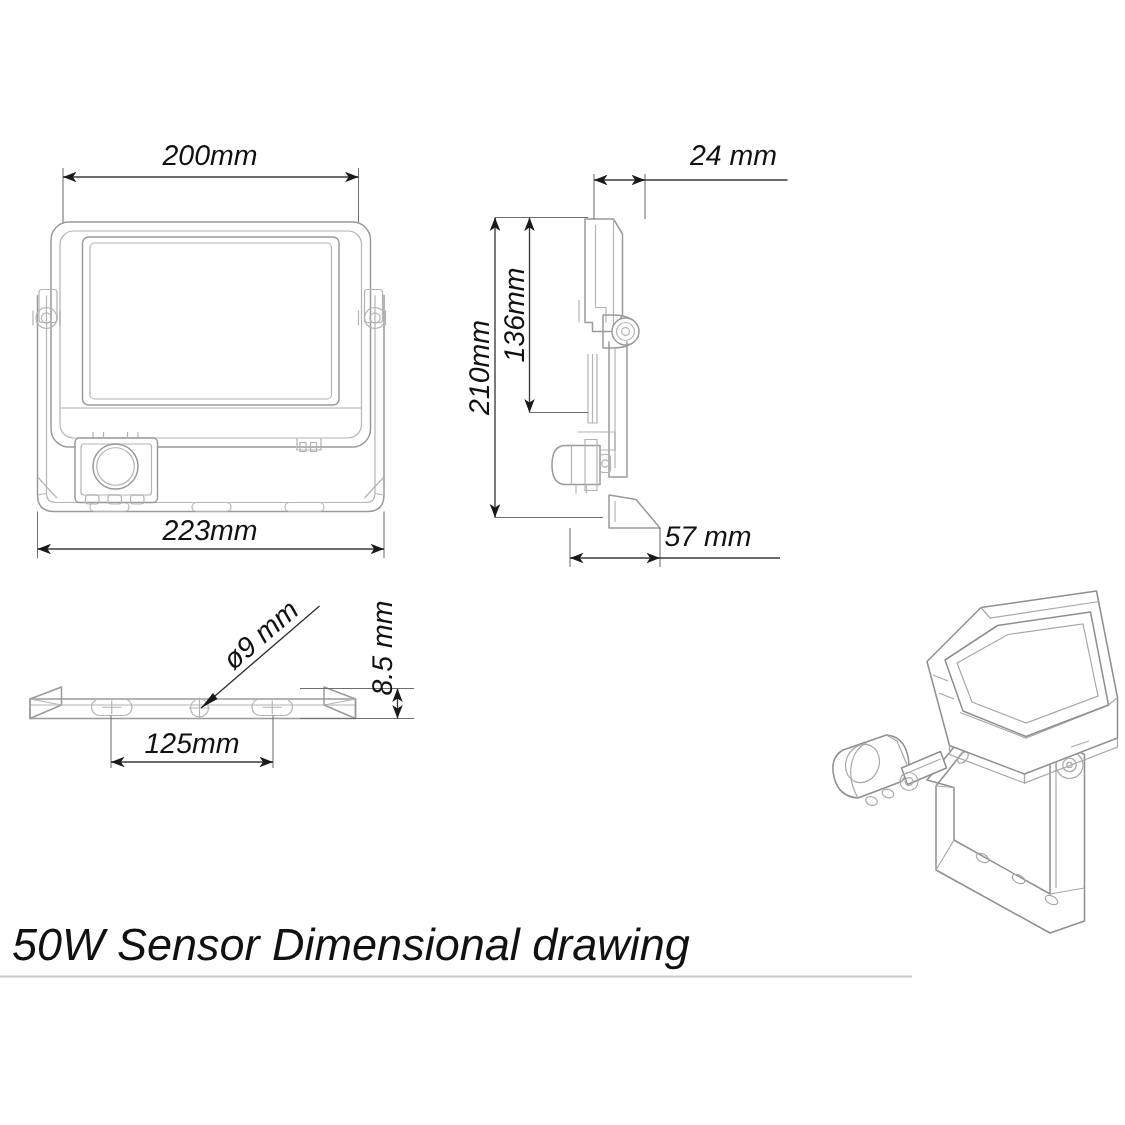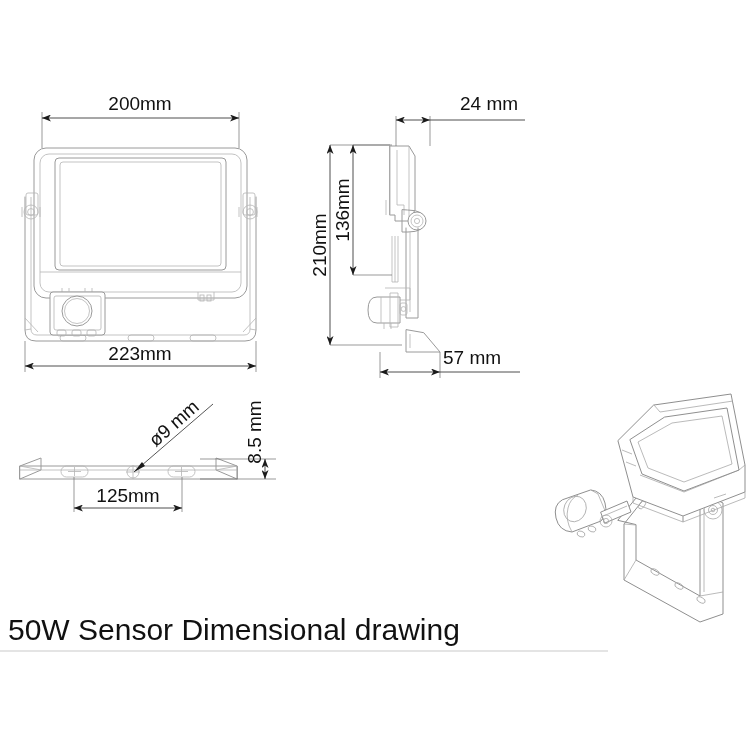--- a/index.html
+++ b/index.html
@@ -7,20 +7,21 @@
   body{
     width:750px;height:750px;
     font-family:"Liberation Sans","DejaVu Sans",sans-serif;
     color:#111;
     overflow:hidden;
     position:relative;
   }
   #sheet{
     position:absolute;left:0;top:0;width:750px;height:750px;
     background:#fff;
+    font-style:italic;
   }
   svg#drawing{
     position:absolute;left:0;top:0;width:750px;height:750px;
     display:block;
   }
   
   .part{fill:none;stroke:#9a9a9a;stroke-width:1;stroke-linejoin:round;stroke-linecap:round;}
   .part-fill{fill:#ffffff;stroke:#9a9a9a;stroke-width:1;stroke-linejoin:round;}
   .part-thin{fill:none;stroke:#b4b4b4;stroke-width:0.8;}
   .iso{fill:#ffffff;stroke:#8f8f8f;stroke-width:1;stroke-linejoin:round;stroke-linecap:round;}

